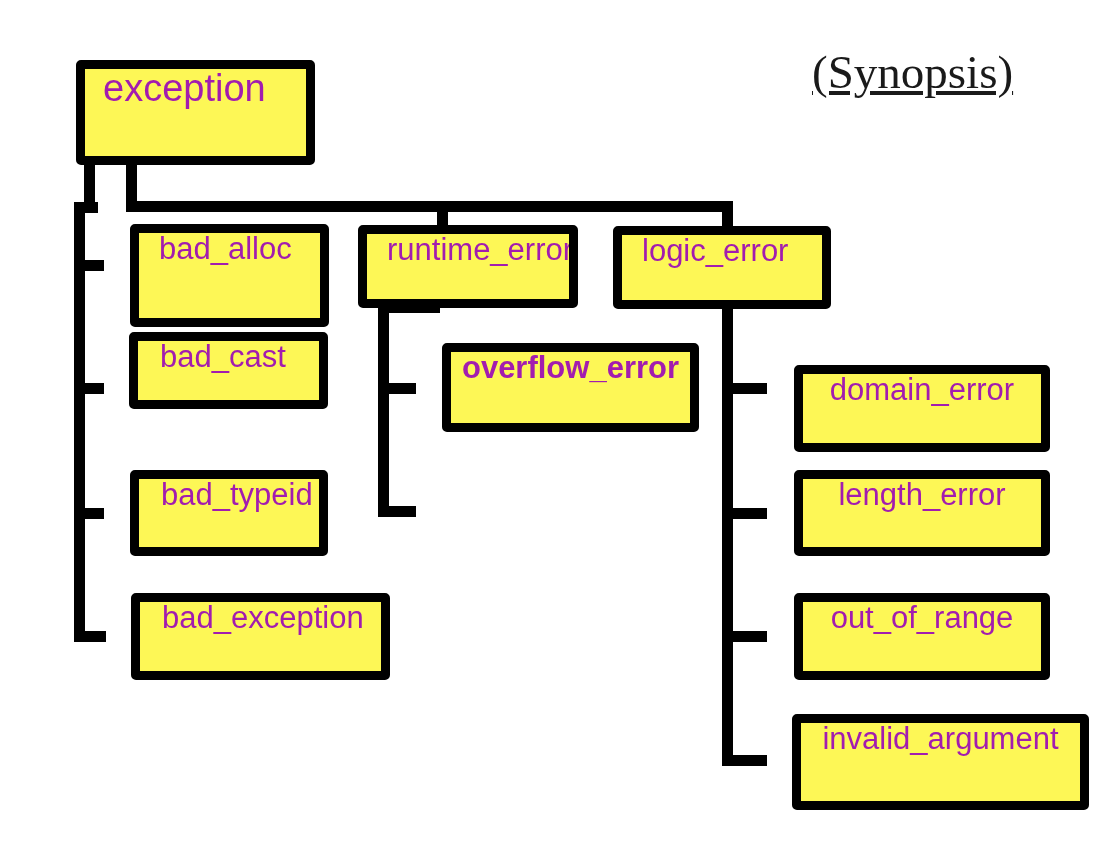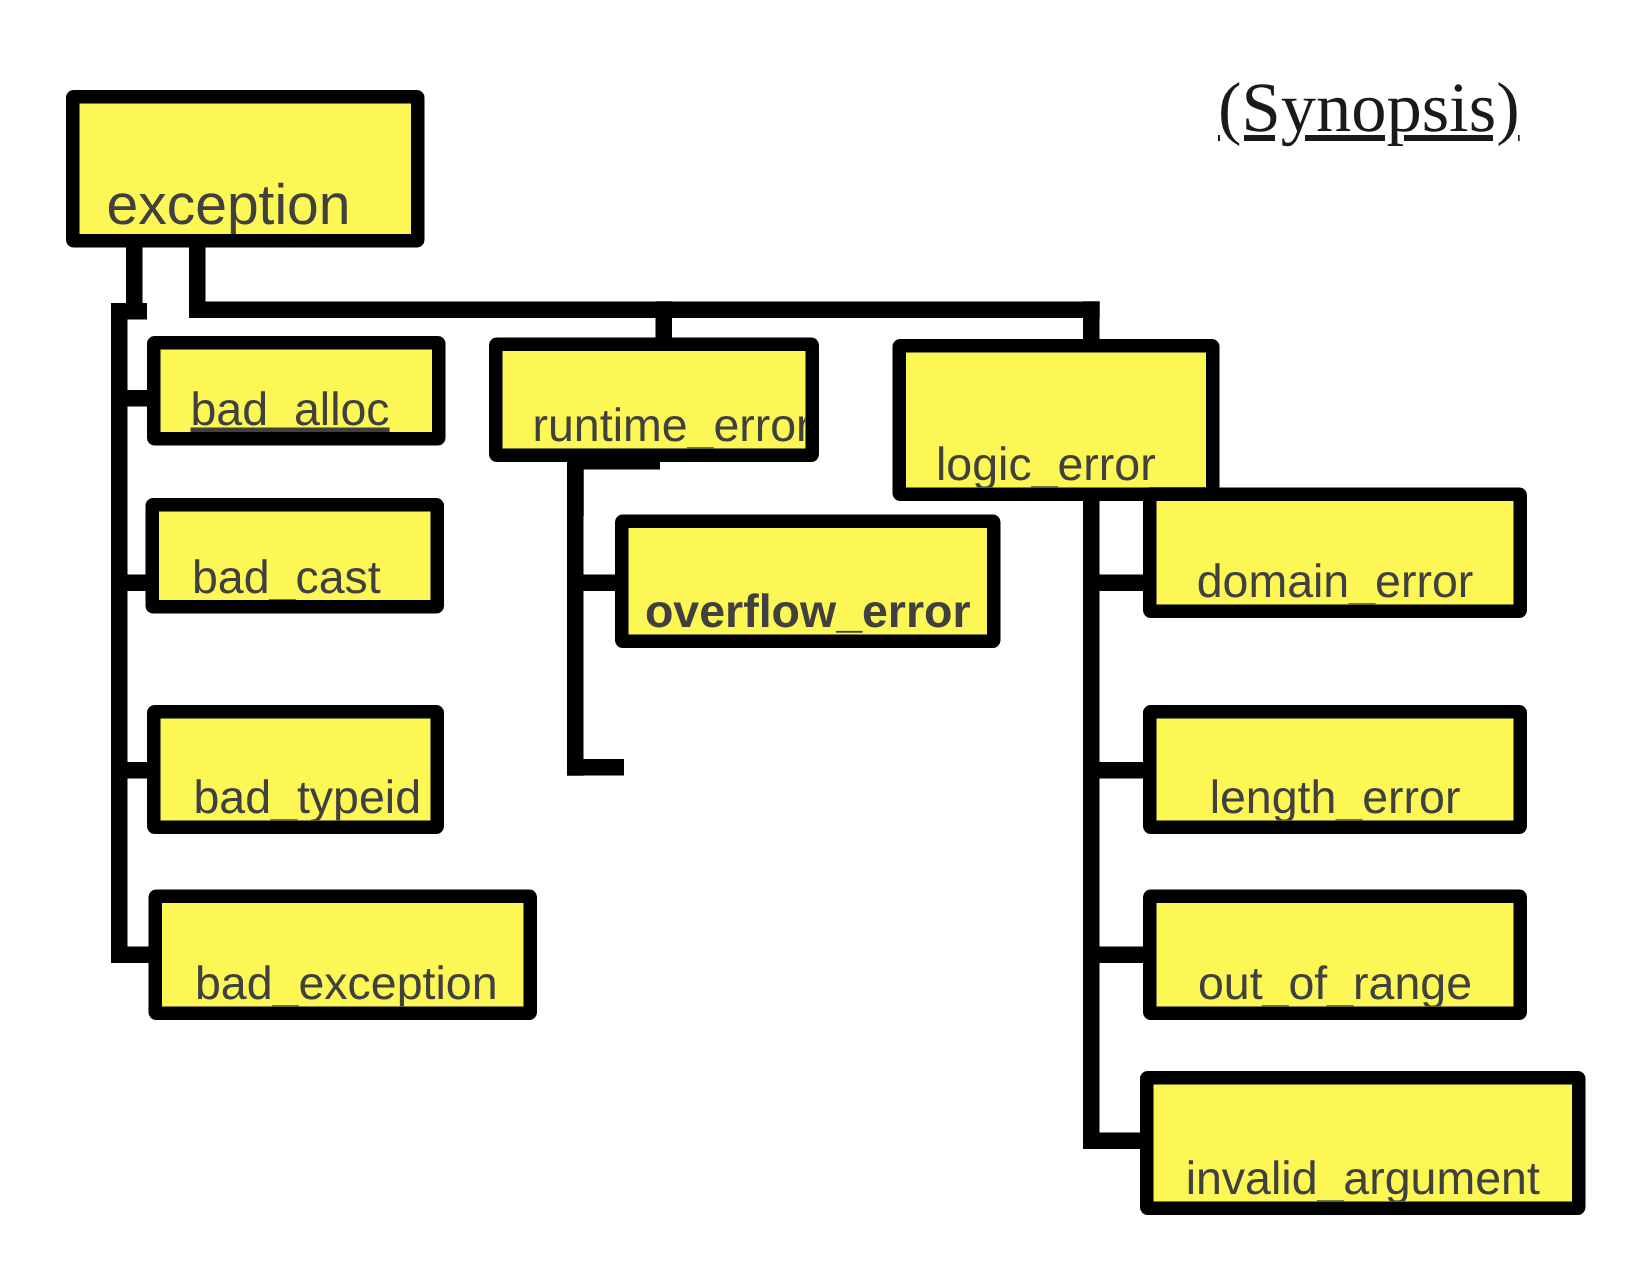--- a/index.html
+++ b/index.html
@@ -16,25 +16,26 @@
     overflow: hidden;
     font-family: "Liberation Sans", sans-serif;
   }
   .node {
     position: absolute;
     box-sizing: border-box;
     background: #fdf756;
     border: 9px solid #000000;
     border-radius: 5px;
     display: flex;
-    align-items: flex-end;
-    color: #404040;
+    align-items: flex-start;
+    color: #a21caf;
     z-index: 5;
     white-space: nowrap;
     overflow: hidden;
+    margin-left: 32px;
   }
   .node > .node-label {
     display: block;
     width: 100%;
     line-height: 1;
   }
   .node.root {
     font-size: 38px;
     padding-left: 18px;
   }
@@ -102,50 +103,50 @@
   <div class="edge" style="left:722px; top:302px; width:11px; height:464px;"></div>
   <div class="edge" style="left:722px; top:383px; width:45px; height:11px;"></div>
   <div class="edge" style="left:722px; top:508px; width:45px; height:11px;"></div>
   <div class="edge" style="left:722px; top:631px; width:45px; height:11px;"></div>
   <div class="edge" style="left:722px; top:755px; width:45px; height:11px;"></div>
 
   <div class="node root" style="left:44px; top:60px; width:239px; height:105px;">
     <span class="node-label">exception</span>
   </div>
 
-  <div class="node lvl2" style="left:98px; top:224px; width:199px; height:73px;text-decoration:underline;">
+  <div class="node lvl2" style="left:98px; top:224px; width:199px; height:103px;">
     <span class="node-label">bad_alloc</span>
   </div>
 
   <div class="node lvl2" style="left:326px; top:225px; width:220px; height:83px;">
     <span class="node-label">runtime_error</span>
   </div>
 
-  <div class="node lvl2" style="left:595px; top:226px; width:218px; height:108px;">
+  <div class="node lvl2" style="left:581px; top:226px; width:218px; height:83px;">
     <span class="node-label">logic_error</span>
   </div>
 
   <div class="node lvl3" style="left:97px; top:332px; width:199px; height:77px;">
     <span class="node-label">bad_cast</span>
   </div>
 
   <div class="node lvl3" style="left:98px; top:470px; width:198px; height:86px;">
     <span class="node-label">bad_typeid</span>
   </div>
 
   <div class="node lvl3" style="left:99px; top:593px; width:259px; height:87px;">
     <span class="node-label">bad_exception</span>
   </div>
 
   <div class="node lvl3 center" style="left:410px; top:343px; width:257px; height:89px;font-weight:bold;">
     <span class="node-label">overflow_error</span>
   </div>
 
 
-  <div class="node lvl3 center" style="left:762px; top:325px; width:256px; height:87px;">
+  <div class="node lvl3 center" style="left:762px; top:365px; width:256px; height:87px;">
     <span class="node-label">domain_error</span>
   </div>
 
   <div class="node lvl3 center" style="left:762px; top:470px; width:256px; height:86px;">
     <span class="node-label">length_error</span>
   </div>
 
   <div class="node lvl3 center" style="left:762px; top:593px; width:256px; height:87px;">
     <span class="node-label">out_of_range</span>
   </div>

